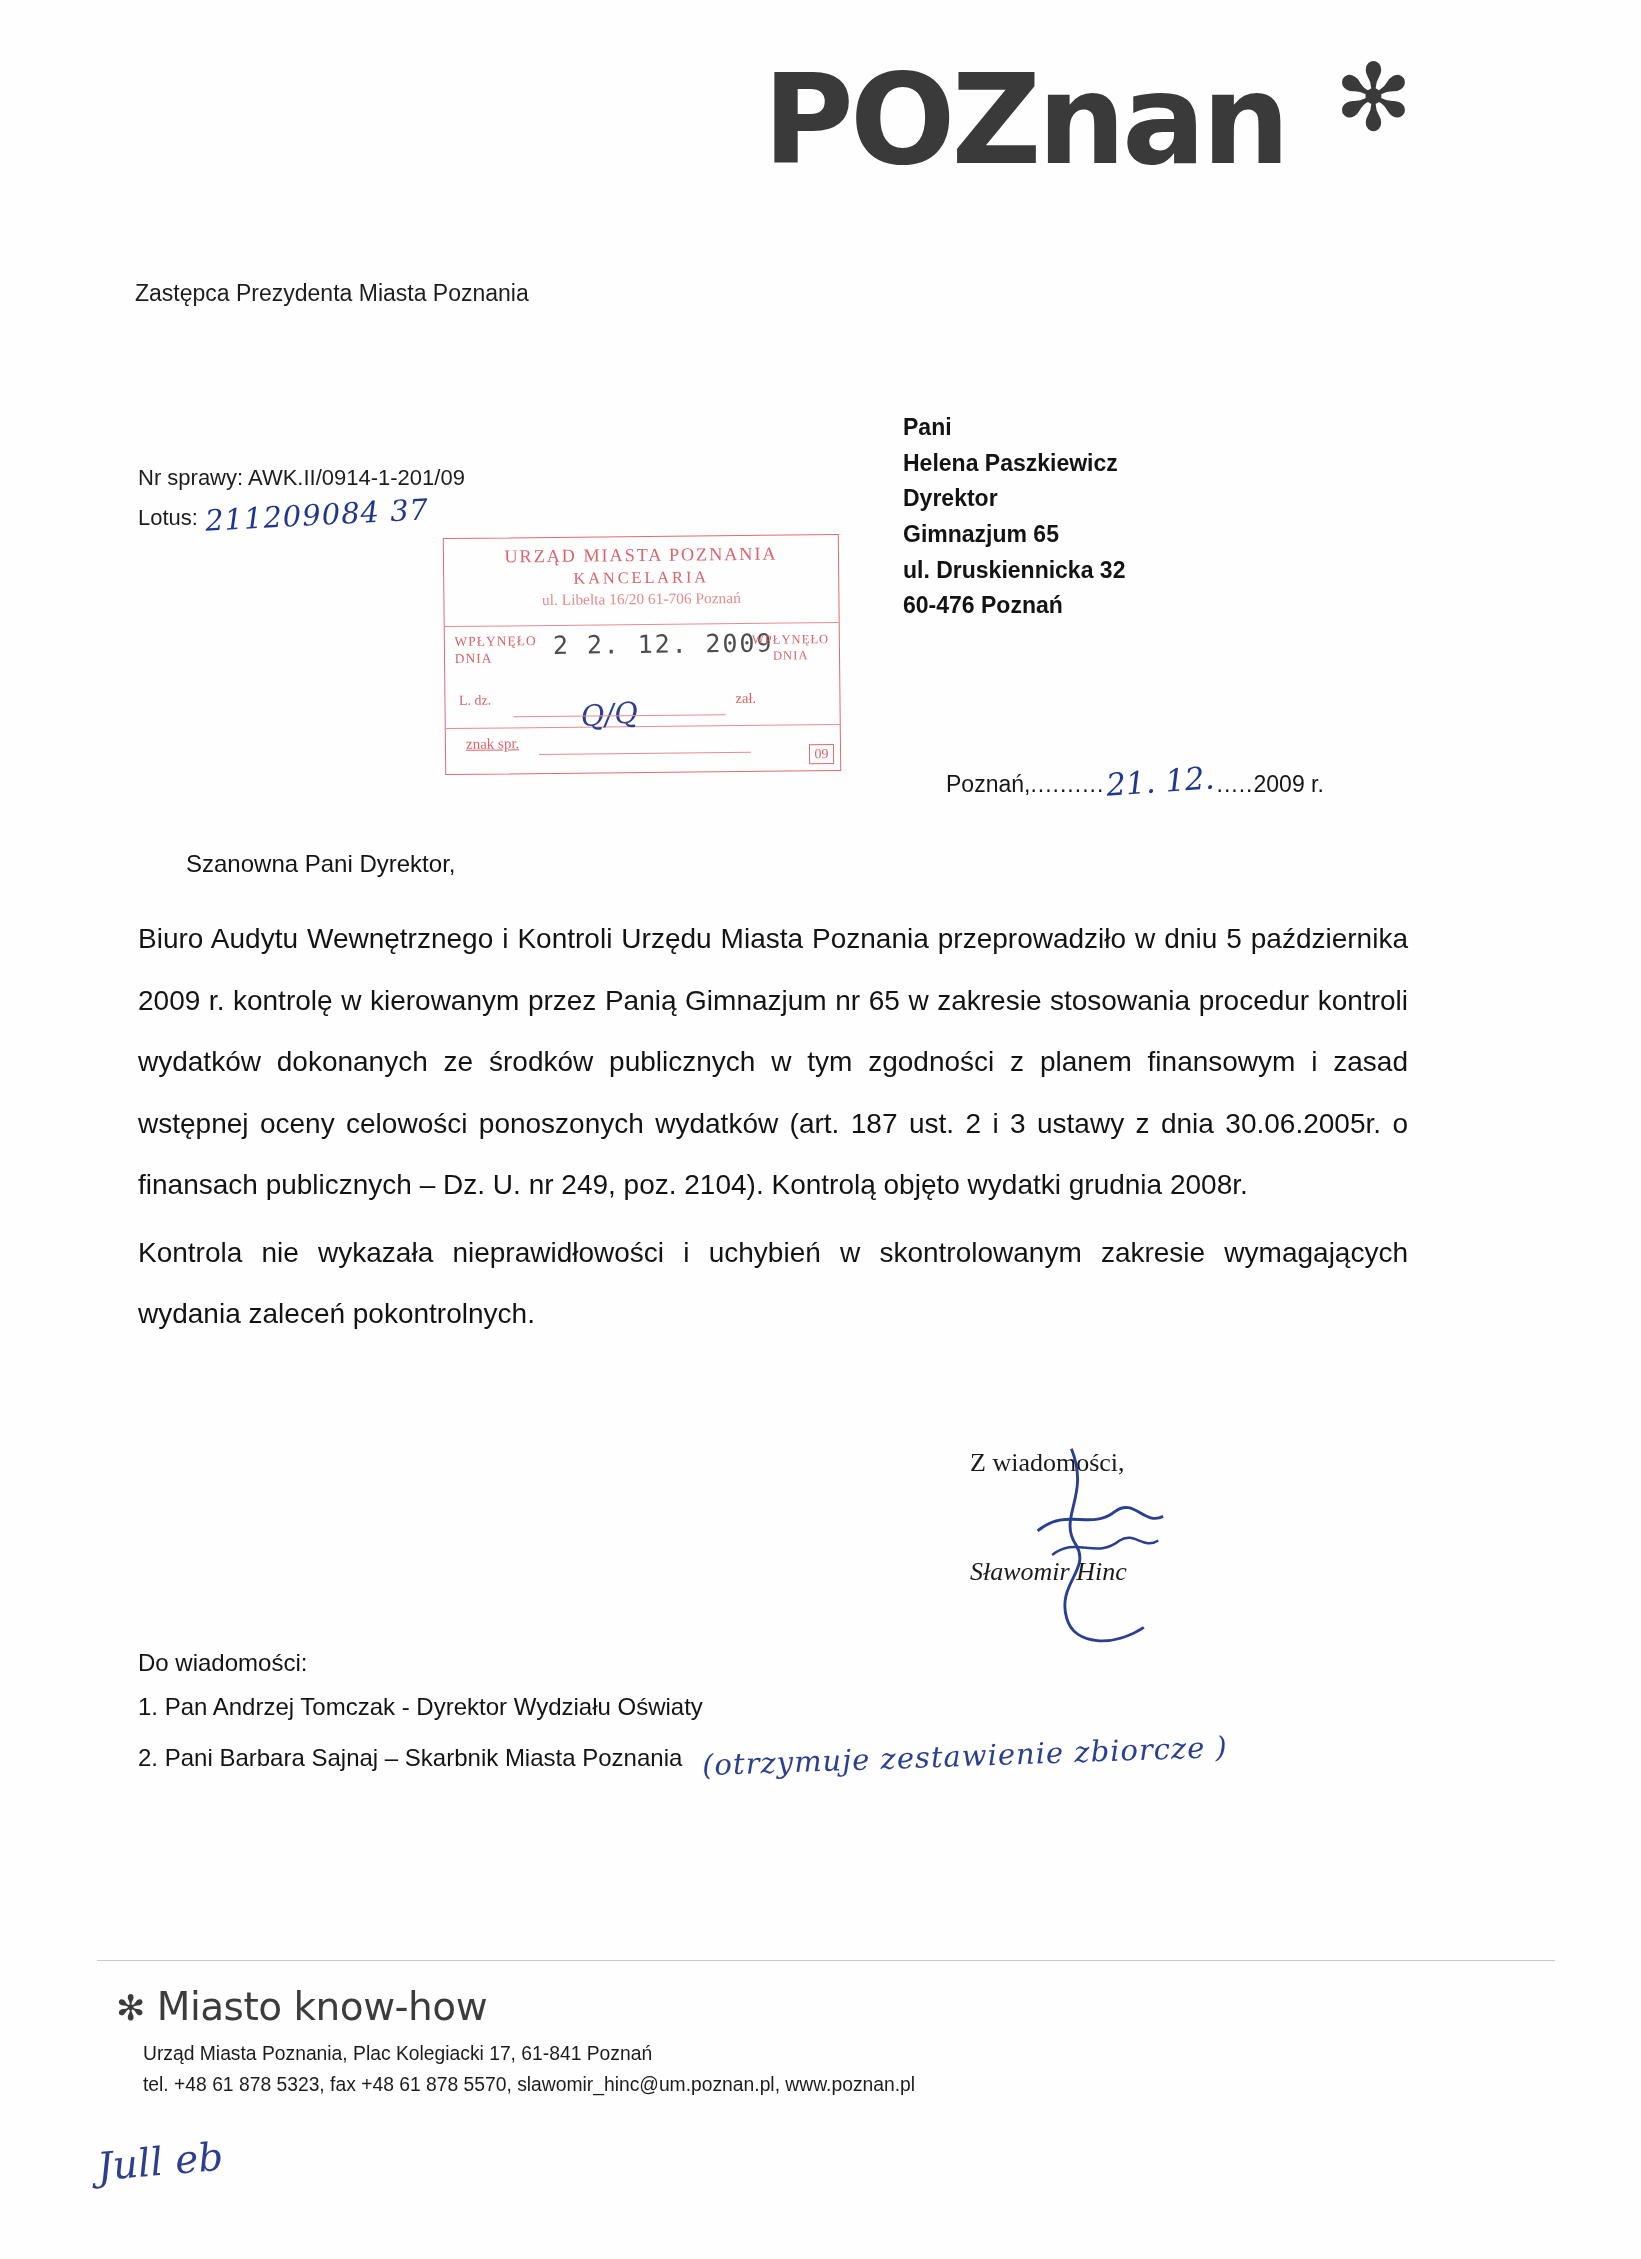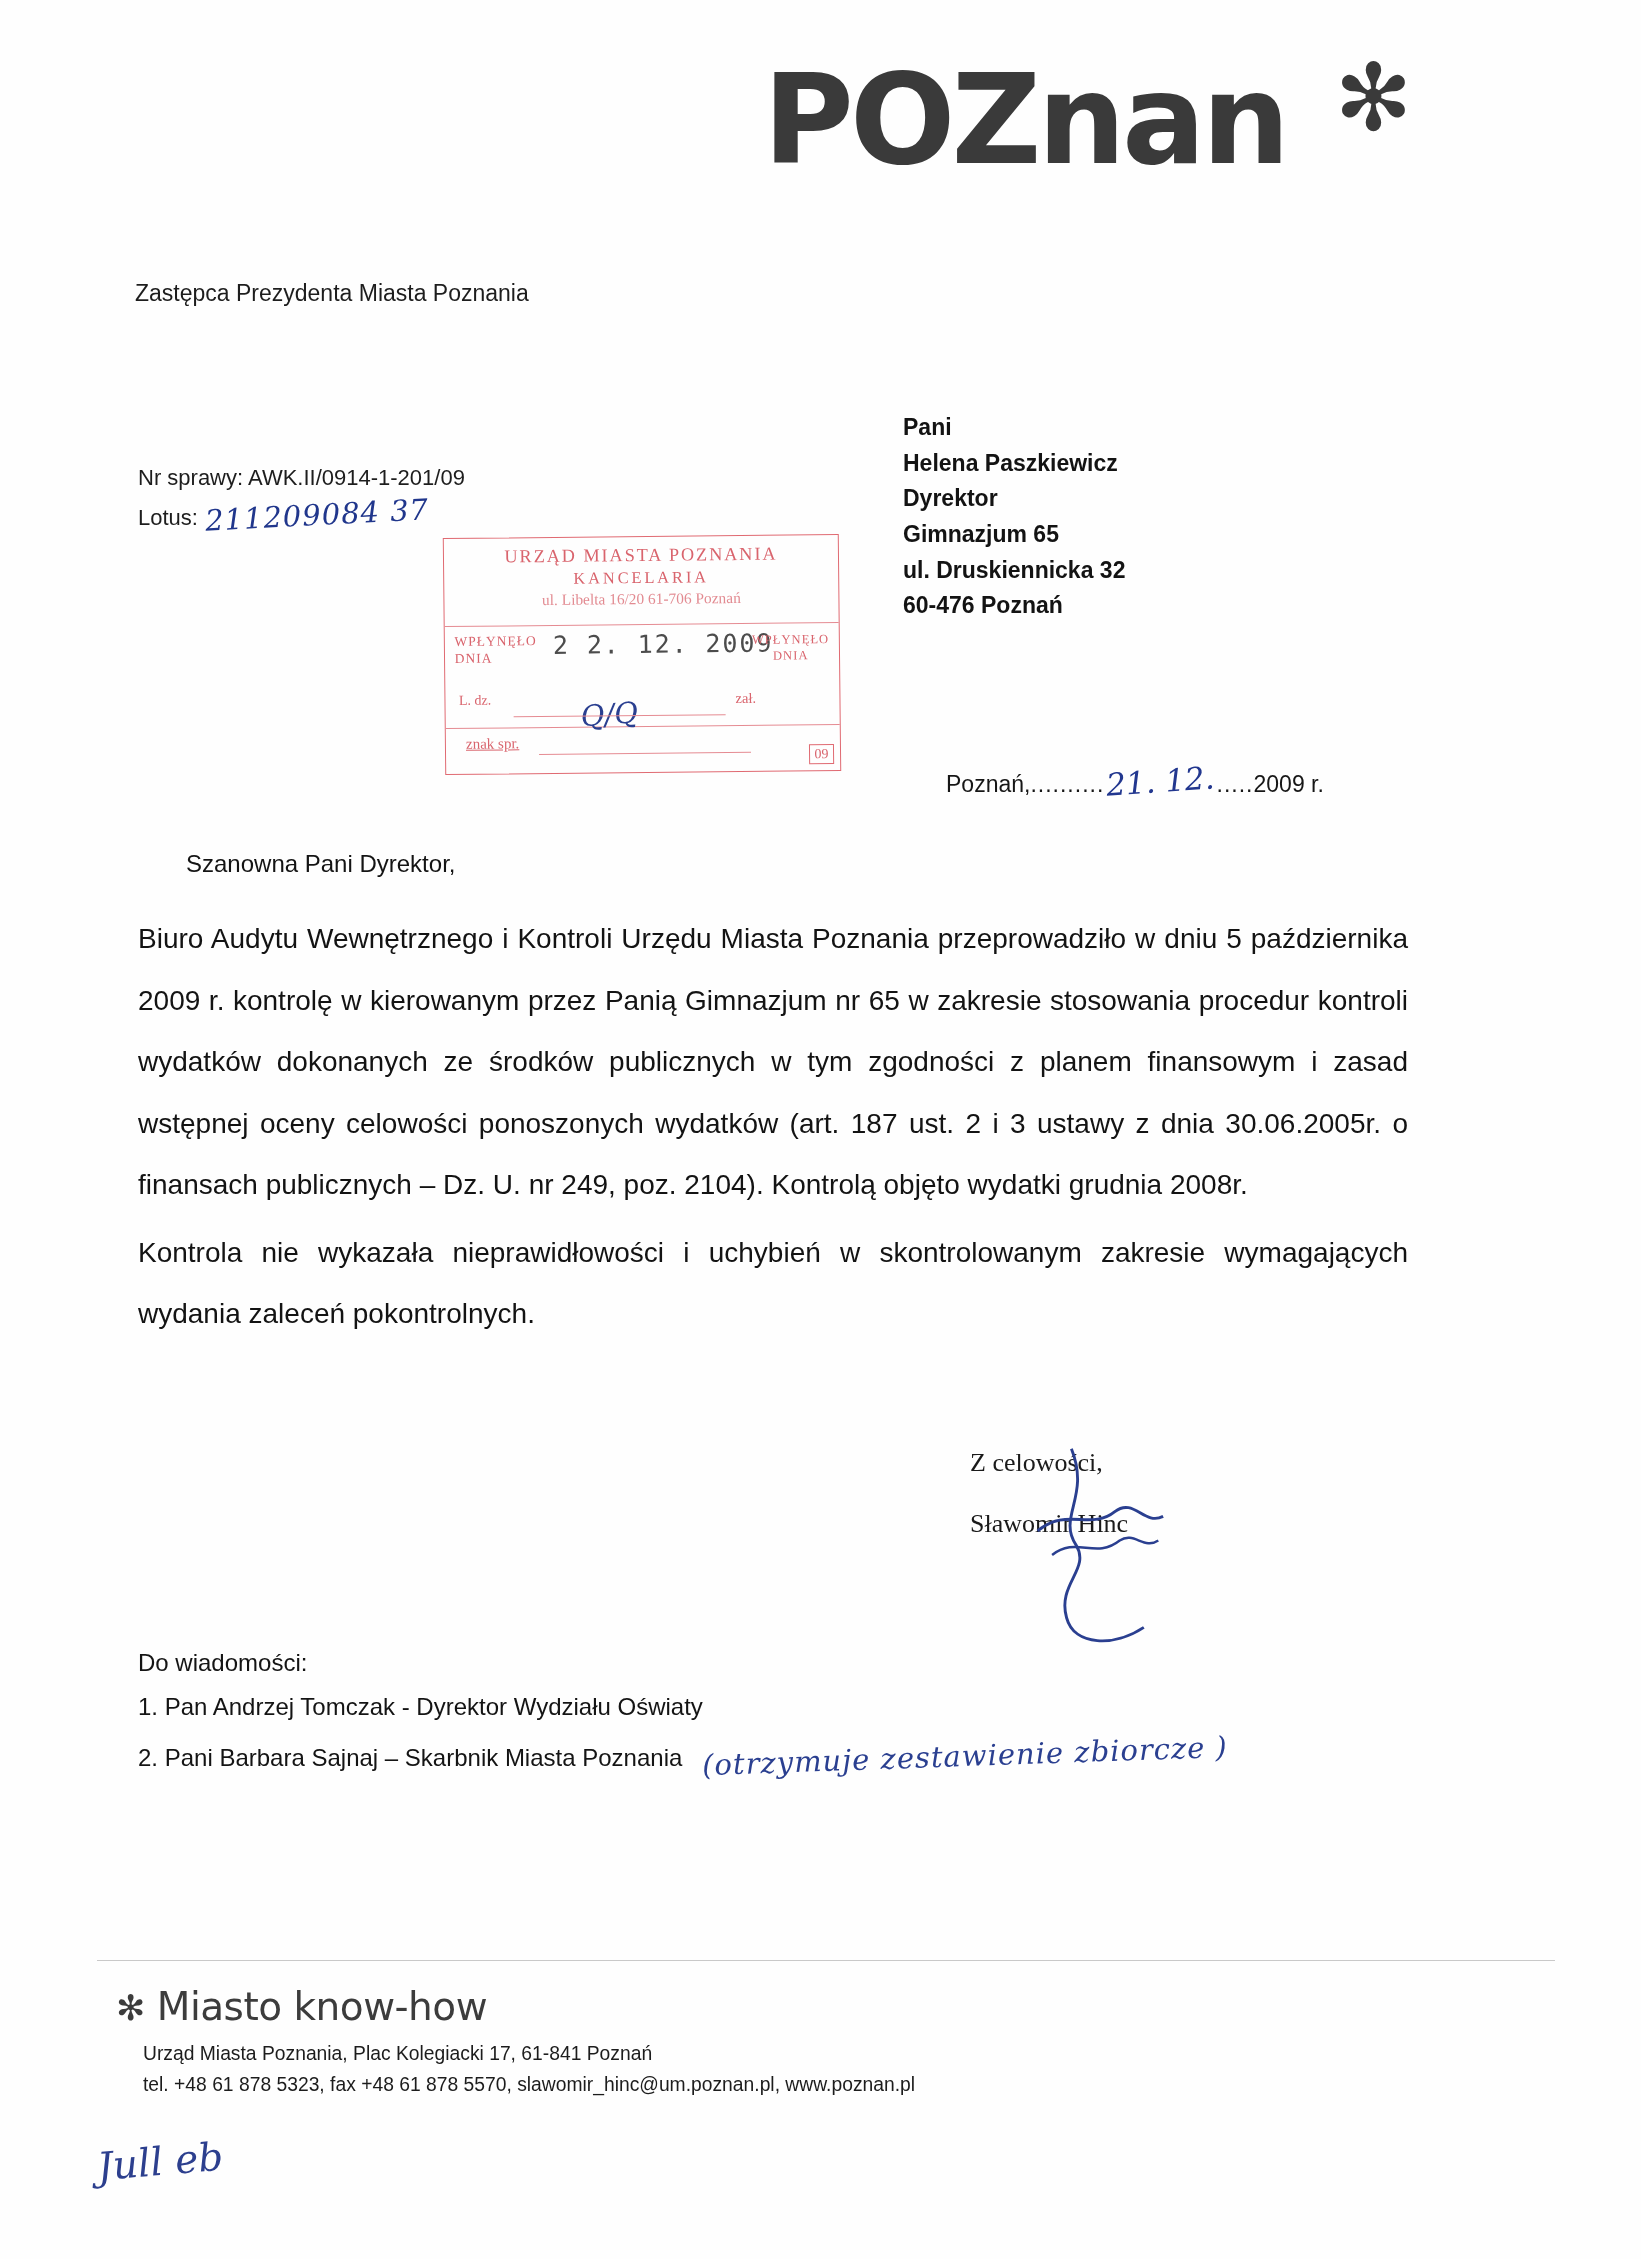--- a/index.html
+++ b/index.html
@@ -256,21 +256,21 @@
 
   
   .sig {
     position: absolute;
     left: 970px;
     top: 1448px;
     font-family: "Liberation Serif", serif;
     font-size: 26px;
     color: #1a1a1a;
   }
-  .sig .line2 { margin-top: 31px; }
+  .sig .line2 { margin-top: 79px; font-style: italic; }
   .sig-scribble {
     position: absolute;
     left: 999px;
     top: 1439px;
     width: 251px;
     height: 232px;
     pointer-events: none;
   }
 
   
@@ -398,21 +398,21 @@
     <span>2009 r.</span>
   </div>
 
   <div class="salutation">Szanowna Pani Dyrektor,</div>
   <div class="body">
     <p>Biuro Audytu Wewnętrznego i Kontroli Urzędu Miasta Poznania przeprowadziło w dniu 5 października 2009 r. kontrolę w kierowanym przez Panią Gimnazjum nr 65 w zakresie stosowania procedur kontroli wydatków dokonanych ze środków publicznych w tym zgodności z planem finansowym i zasad wstępnej oceny celowości ponoszonych wydatków (art. 187 ust. 2 i 3 ustawy  z dnia 30.06.2005r. o finansach publicznych – Dz. U. nr 249, poz. 2104). Kontrolą objęto wydatki grudnia 2008r.</p>
     <p class="second">Kontrola nie wykazała nieprawidłowości i uchybień w skontrolowanym zakresie wymagających wydania zaleceń pokontrolnych.</p>
   </div>
 
   <div class="sig">
-    <div>Z celowości,</div>
+    <div>Z wiadomości,</div>
     <div class="line2">Sławomir Hinc</div>
   </div>
   <svg class="sig-scribble" viewBox="0 0 260 240">
     <path d="M75 10 C 95 60, 60 80, 80 110 C 95 135, 60 150, 70 185 C 78 215, 120 215, 150 195" fill="none" stroke="#2a3f90" stroke-width="3"></path>
     <path d="M40 95 C 70 70, 95 95, 120 75 C 140 60, 150 90, 170 80" fill="none" stroke="#2a3f90" stroke-width="3"></path>
     <path d="M55 120 C 80 100, 100 125, 125 105 C 140 95, 150 115, 165 105" fill="none" stroke="#2a3f90" stroke-width="2.5"></path>
   </svg>
 
   <div class="cc">
     <div>Do wiadomości:</div>

